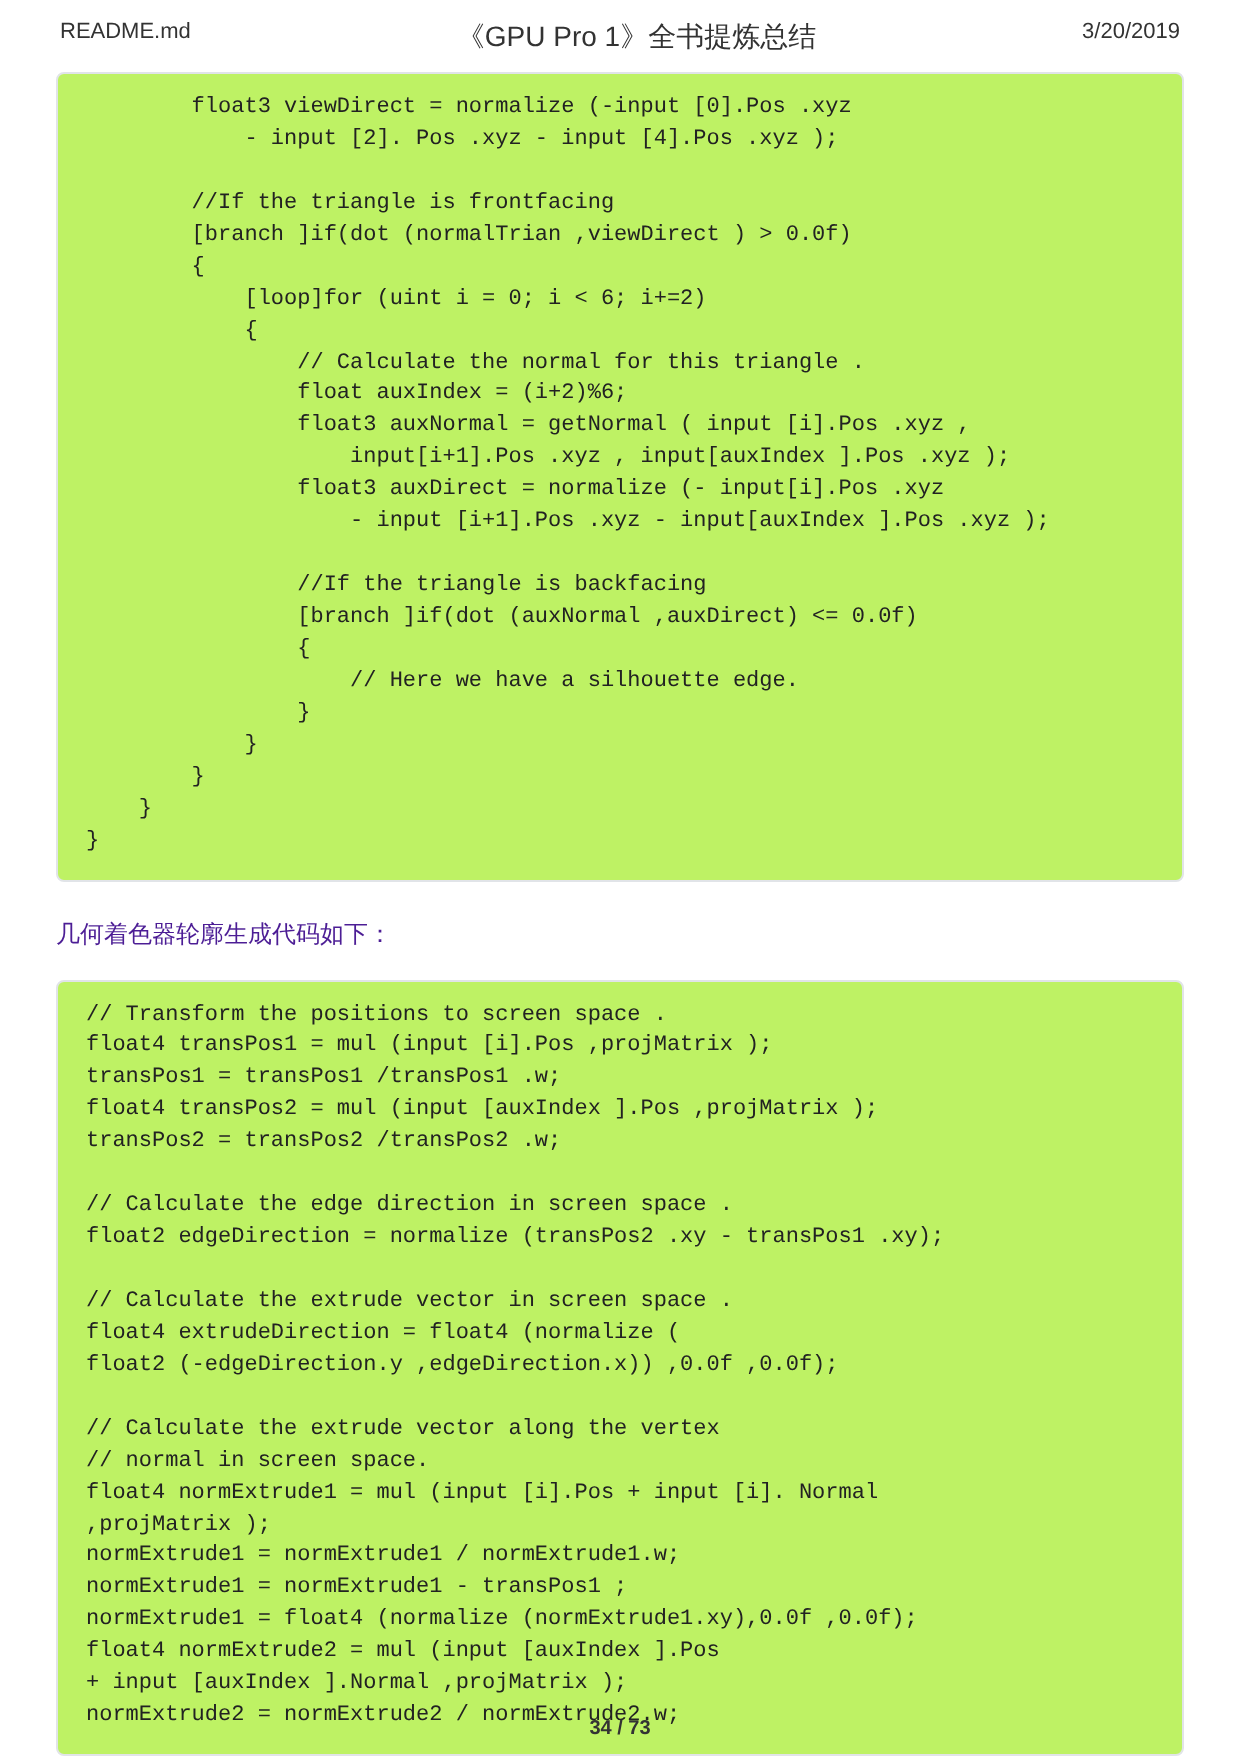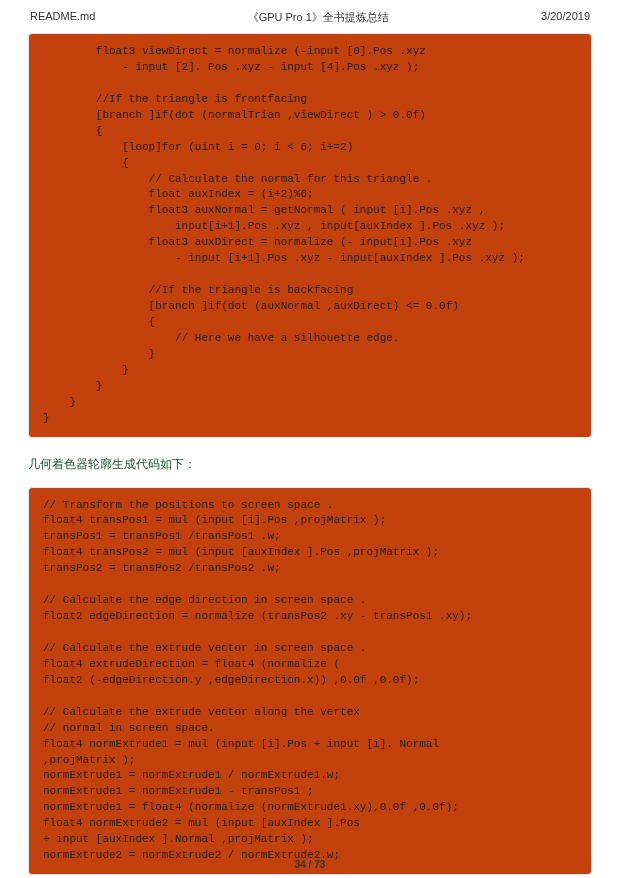--- a/index.html
+++ b/index.html
@@ -14,40 +14,40 @@
     overflow: hidden;
   }
   .header {
     display: flex;
     justify-content: space-between;
     align-items: flex-start;
     padding: 10px 30px 8px 30px;
     gap: 16px;
   }
   .filename { font-size: 11px; color: #333; }
-  .title { font-size: 11px; color: #333; font-weight: normal; }
+  .title { font-size: 14px; color: #333; font-weight: normal; }
   .date { font-size: 11px; color: #333; }
   .content {
     padding: 0 28px;
   }
   .codeblock {
-    background: #c2410c;
+    background: #bef264;
     border: 1px solid #e1e4e8;
     border-radius: 4px;
     padding: 10px 14px;
     font-family: "Consolas", "Courier New", monospace;
     font-size: 11px;
     line-height: 1.45;
     color: #222;
     white-space: pre;
     overflow: hidden;
   }
   .prose {
     font-size: 12px;
-    color: #14532d;
+    color: #4c1d95;
     margin: 18px 0 14px 0;
     font-family: "Microsoft YaHei", sans-serif;
   }
   .footer {
     position: absolute;
     bottom: 8px;
     width: 100%;
     text-align: center;
     font-size: 10px;
     color: #333;

